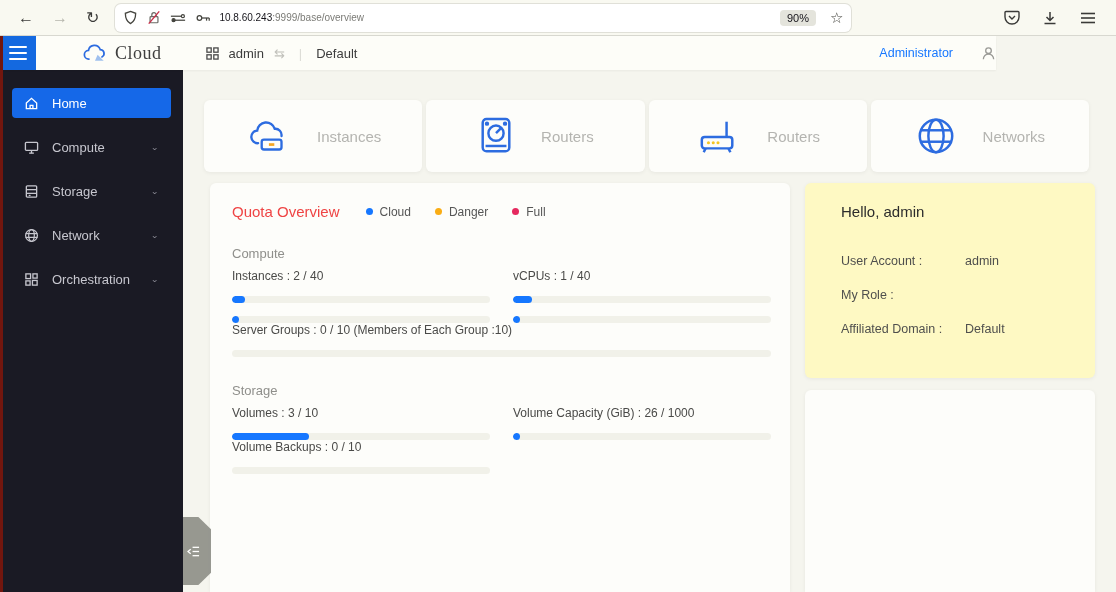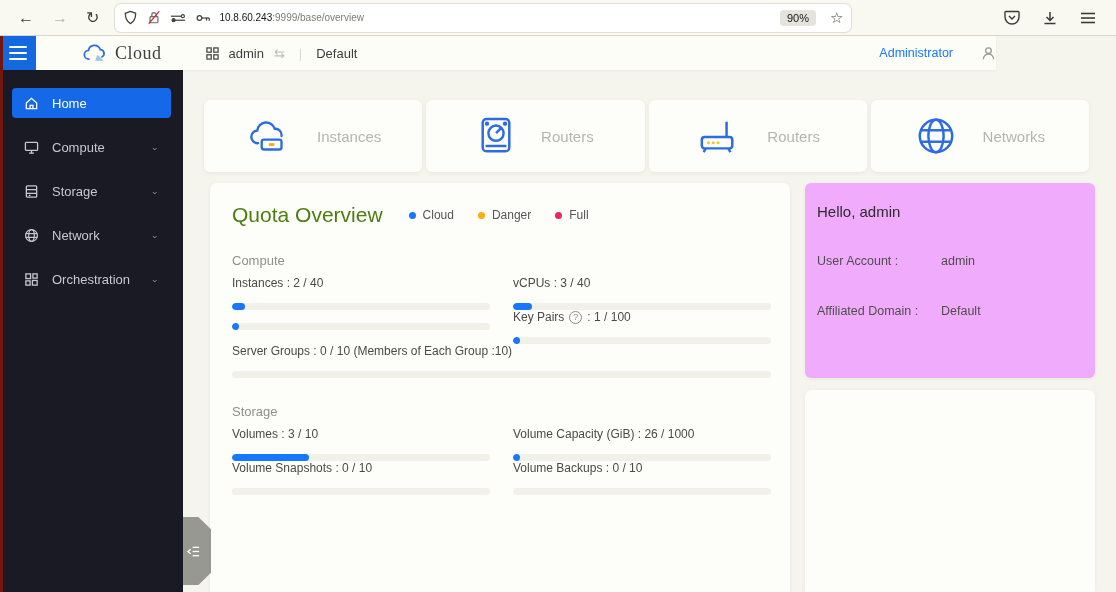--- a/index.html
+++ b/index.html
@@ -57,36 +57,36 @@
 
   .cards-row { position:absolute; top:30px; left:21px; width:885px; display:grid;
     grid-template-columns:repeat(4,1fr); gap:4px; }
   .nav-card { background:#fdfdfa; height:72px; border-radius:6px; box-shadow:0 1px 4px rgba(0,0,0,.06);
     display:flex; align-items:center; justify-content:center; gap:26px; cursor:pointer; }
   .nav-card .label { color:#b4b4b0; font-size:15px; }
 
   .quota-card { position:absolute; top:113px; left:27px; width:580px; height:409px; background:#fdfdfa;
     border-radius:6px 6px 0 0; box-shadow:0 1px 4px rgba(0,0,0,.06); padding:20px 22px; overflow:hidden; }
   .quota-head { display:flex; align-items:center; gap:26px; }
-  .quota-title { font-size:21px; color:#4d7c0f; }
+  .quota-title { font-size:15px; color:#ef4444; }
   .legend { display:flex; align-items:center; gap:24px; }
   .legend-item { display:flex; align-items:center; gap:7px; font-size:12px; color:#565656; }
   .legend-dot { width:7px; height:7px; border-radius:50%; }
 
   .q-section-title { font-size:13px; color:#8f8f8b; margin-top:26px; }
   .q-grid { display:grid; grid-template-columns:258px 258px; column-gap:23px; margin-top:8px; }
   .q-item { }
   .q-label { font-size:12px; color:#4a4a48; display:flex; align-items:center; gap:4px; white-space:nowrap; }
   .q-bar { margin-top:13px; height:7px; border-radius:4px; background:#f1f1e9; overflow:hidden; }
   .q-fill { height:100%; background:#1677ff; border-radius:4px; min-width:7px; }
   .help-circ { display:inline-flex; width:13px; height:13px; border:1px solid #8f8f8b; border-radius:50%;
     color:#8f8f8b; font-size:9px; align-items:center; justify-content:center; margin:0 1px; }
 
-  .profile-card { position:absolute; top:113px; left:622px; width:290px; height:195px; background:#f0abfc;
-    border-radius:6px; box-shadow:0 1px 4px rgba(0,0,0,.06); padding:20px 12px; }
+  .profile-card { position:absolute; top:113px; left:622px; width:290px; height:195px; background:#fef9c3;
+    border-radius:6px; box-shadow:0 1px 4px rgba(0,0,0,.06); padding:20px 36px; }
   .hello { font-size:15px; color:#2c2c2c; }
   .p-row { display:flex; margin-top:16px; font-size:12.5px; color:#4f4f4d; line-height:1.45; }
   .p-row:first-of-type { margin-top:32px; }
   .p-label { width:124px; flex:0 0 124px; }
   .p-value { flex:1; }
 
   .extra-card { position:absolute; top:320px; left:622px; width:290px; height:202px; background:#fdfdfa;
     border-radius:6px 6px 0 0; box-shadow:0 1px 4px rgba(0,0,0,.06); }
 
   svg { display:block; }
@@ -340,36 +340,31 @@
     <div>
         <div class="q-section-title">Compute</div>
         <div class="q-grid">
           <div class="q-item">
             <div class="q-label">Instances : 2 / 40</div>
             <div class="q-bar">
               <div class="q-fill" style="width: 5%; background: rgb(22, 119, 255);"></div>
             </div>
           </div>
           <div class="q-item">
-            <div class="q-label">vCPUs : 3 / 40</div>
+            <div class="q-label">vCPUs : 1 / 40</div>
             <div class="q-bar">
               <div class="q-fill" style="width: 7.5%; background: rgb(22, 119, 255);"></div>
             </div>
           </div>
           <div class="q-item">
             <div class="q-bar">
               <div class="q-fill" style="width: 1.6%; background: rgb(22, 119, 255);"></div>
             </div>
           </div>
           <div class="q-item">
-            <div class="q-label">
-              <span>Key Pairs</span>
-              <span class="help-circ">?</span>
-              <span> : 1 / 100</span>
-            </div>
             <div class="q-bar">
               <div class="q-fill" style="width: 1%; background: rgb(22, 119, 255);"></div>
             </div>
           </div>
           <div class="q-item" style="grid-column: 1 / span 2;">
             <div class="q-label">Server Groups : 0 / 10 (Members of Each Group :10)</div>
             <div class="q-bar" style="width: 539px;"></div>
           </div>
         </div>
         <div class="q-section-title">Storage</div>
@@ -378,41 +373,38 @@
             <div class="q-label">Volumes : 3 / 10</div>
             <div class="q-bar">
               <div class="q-fill" style="width: 30%; background: rgb(22, 119, 255);"></div>
             </div>
           </div>
           <div class="q-item">
             <div class="q-label">Volume Capacity (GiB) : 26 / 1000</div>
             <div class="q-bar">
               <div class="q-fill" style="width: 2.6%; background: rgb(22, 119, 255);"></div>
             </div>
-          </div>
-          <div class="q-item">
-            <div class="q-label">Volume Snapshots : 0 / 10</div>
-            <div class="q-bar"></div>
           </div>
           <div class="q-item">
             <div class="q-label">Volume Backups : 0 / 10</div>
             <div class="q-bar"></div>
           </div>
         </div>
       </div>
   </div>
 
   <div class="profile-card">
     <div class="hello">Hello, admin</div>
     <div>
         <div class="p-row">
           <div class="p-label">User Account :</div>
           <div class="p-value">admin</div>
         </div>
         <div class="p-row">
+          <div class="p-label">My Role :</div>
         </div>
         <div class="p-row">
           <div class="p-label">Affiliated Domain :</div>
           <div class="p-value">Default</div>
         </div>
       </div>
   </div>
 
   <div class="extra-card"></div>
 </div>

